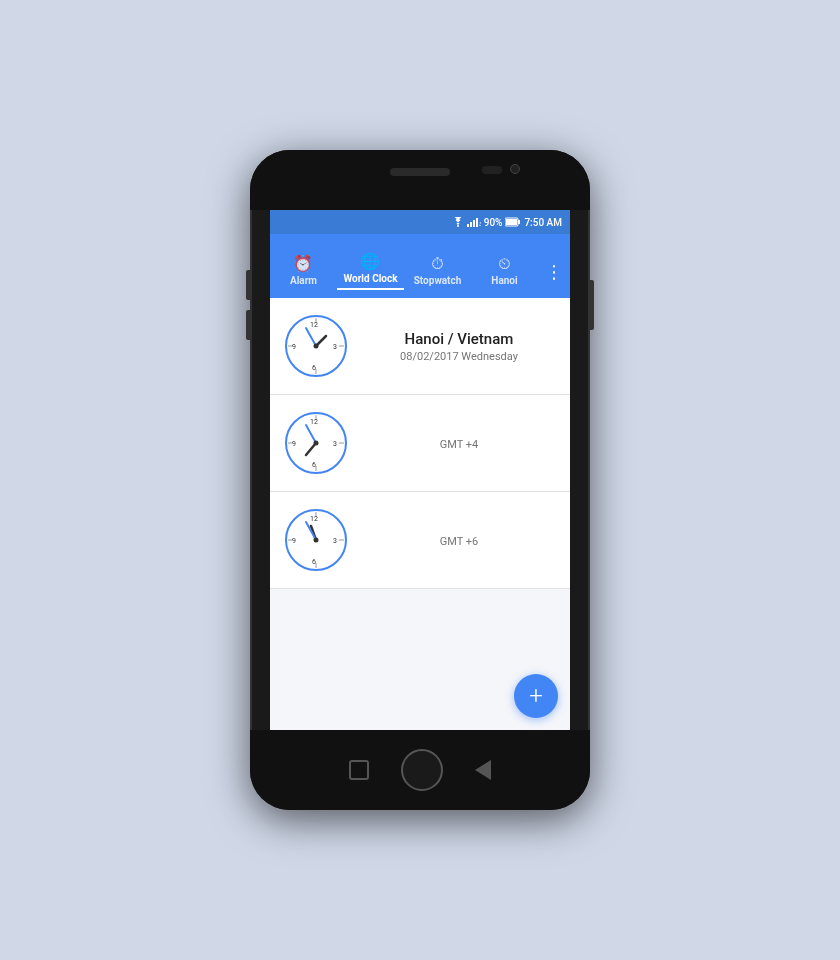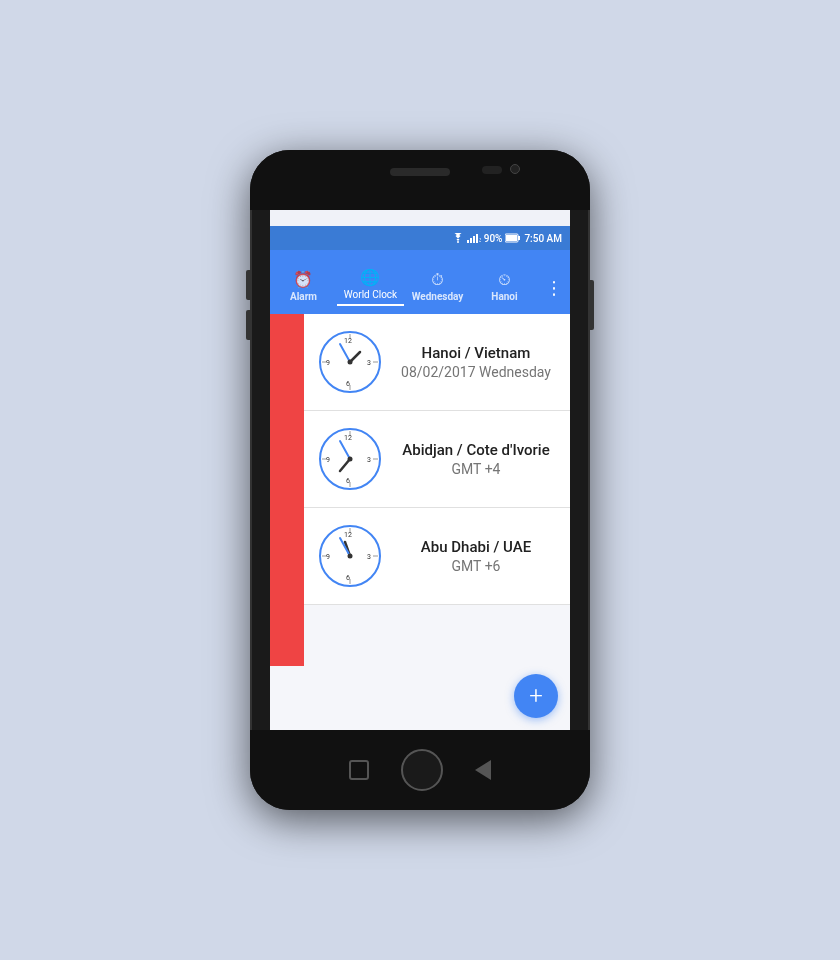--- a/index.html
+++ b/index.html
@@ -78,21 +78,20 @@
 
     
     .status-bar {
       background: #3a7bd5;
       height: 24px;
       display: flex;
       align-items: center;
       justify-content: flex-end;
       padding: 0 8px;
       gap: 4px;
-      margin-top: 16px;
     }
     .status-bar-text {
       color: white;
       font-size: 10px;
       font-weight: 500;
     }
     .status-icons {
       display: flex;
       align-items: center;
       gap: 3px;
@@ -125,59 +124,58 @@
     .tab-item.active .tab-icon {
       color: white;
     }
     .tab-label {
       font-size: 10px;
       color: rgba(255,255,255,0.8);
       font-weight: 700;
     }
     .tab-item.active .tab-label {
       color: white;
-      font-weight: 400;
+      font-weight: 700;
     }
     .tab-more {
       width: 32px;
       display: flex;
       align-items: center;
       justify-content: center;
       color: white;
       font-size: 18px;
       padding-bottom: 8px;
     }
 
     
     .clock-list {
       flex: 1;
-      background: #ef4444;
+      background: #000000;
       overflow-y: auto;
-      padding-left: 34px;
     }
     .clock-item {
       display: flex;
       align-items: center;
       padding: 16px 14px;
       border-bottom: 1px solid #e0e0e0;
       background: white;
       gap: 14px;
     }
 
     .clock-info {
       flex: 1;
       text-align: center;
     }
     .clock-city {
       font-size: 15px;
       font-weight: 500;
       color: #212121;
     }
     .clock-sub {
-      font-size: 14px;
+      font-size: 11px;
       color: #757575;
       margin-top: 2px;
     }
 
     
     .fab-container {
       position: relative;
       height: 64px;
       background: #f5f6fa;
     }
@@ -309,21 +307,21 @@
       <div class="tab-item">
         <span class="tab-icon">⏰</span>
         <span class="tab-label">Alarm</span>
       </div>
       <div class="tab-item active">
         <span class="tab-icon">🌐</span>
         <span class="tab-label">World Clock</span>
       </div>
       <div class="tab-item">
         <span class="tab-icon">⏱</span>
-        <span class="tab-label">Wednesday</span>
+        <span class="tab-label">Stopwatch</span>
       </div>
       <div class="tab-item">
         <span class="tab-icon">⏲</span>
         <span class="tab-label">Hanoi</span>
       </div>
       <div class="tab-more">⋮</div>
     </div>
 
     <div class="clock-list">
 
@@ -362,21 +360,20 @@
           <text x="30" y="13" font-size="7" fill="#333" text-anchor="middle">12</text>
           <text x="51" y="35" font-size="7" fill="#333" text-anchor="middle">3</text>
           <text x="30" y="56" font-size="7" fill="#333" text-anchor="middle">6</text>
           <text x="10" y="35" font-size="7" fill="#333" text-anchor="middle">9</text>
 
           <line x1="32" y1="32" x2="22" y2="44" stroke="#333" stroke-width="2.5" stroke-linecap="round"></line>
           <line x1="32" y1="32" x2="22" y2="14" stroke="#4285f4" stroke-width="2" stroke-linecap="round"></line>
           <circle cx="32" cy="32" r="2.5" fill="#333"></circle>
         </svg>
         <div class="clock-info">
-          <div class="clock-city">Abidjan / Cote d'Ivorie</div>
           <div class="clock-sub">GMT +4</div>
         </div>
       </div>
 
       <div class="clock-item">
         <svg class="analog-clock" viewBox="0 0 64 64">
           <circle cx="32" cy="32" r="30" fill="white" stroke="#4285f4" stroke-width="2"></circle>
           <line x1="32" y1="4" x2="32" y2="9" stroke="#999" stroke-width="1"></line>
           <line x1="60" y1="32" x2="55" y2="32" stroke="#999" stroke-width="1"></line>
           <line x1="32" y1="60" x2="32" y2="55" stroke="#999" stroke-width="1"></line>
@@ -384,21 +381,20 @@
           <text x="30" y="13" font-size="7" fill="#333" text-anchor="middle">12</text>
           <text x="51" y="35" font-size="7" fill="#333" text-anchor="middle">3</text>
           <text x="30" y="56" font-size="7" fill="#333" text-anchor="middle">6</text>
           <text x="10" y="35" font-size="7" fill="#333" text-anchor="middle">9</text>
 
           <line x1="32" y1="32" x2="27" y2="18" stroke="#333" stroke-width="2.5" stroke-linecap="round"></line>
           <line x1="32" y1="32" x2="22" y2="14" stroke="#4285f4" stroke-width="2" stroke-linecap="round"></line>
           <circle cx="32" cy="32" r="2.5" fill="#333"></circle>
         </svg>
         <div class="clock-info">
-          <div class="clock-city">Abu Dhabi / UAE</div>
           <div class="clock-sub">GMT +6</div>
         </div>
       </div>
 
       <div style="height: 100px; background: #f5f6fa;"></div>
     </div>
 
     <div class="fab-container">
       <div class="fab">+</div>
     </div>

